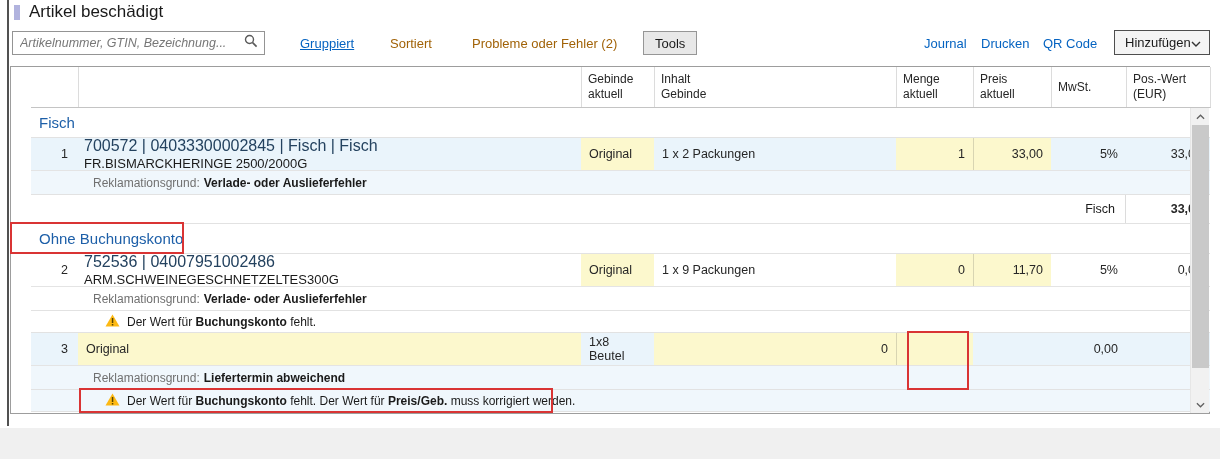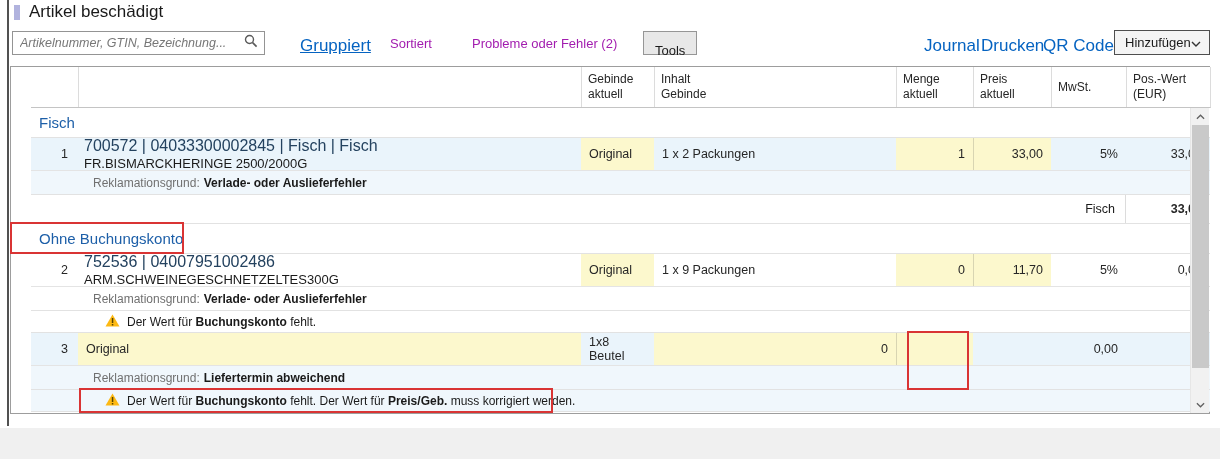--- a/index.html
+++ b/index.html
@@ -14,26 +14,26 @@
   .accent { width:6px; height:15px; background:#b1b3de; display:inline-block; }
   .title { font-size:17px; color:#1a1a1a; }
 
   
   .searchbox { position:absolute; left:12px; top:31px; width:253px; height:24px; border:1px solid #949494; background:#fff; display:flex; align-items:center; }
   .searchbox input { flex:1; border:none; outline:none; font-family:"Liberation Sans",sans-serif;
     font-size:12.5px; font-style:italic; color:#555; padding:0 4px 0 7px; background:transparent; }
   .searchbox input::placeholder { color:#777; font-style:italic; }
   .search-icon { margin-right:6px; flex:0 0 auto; }
 
-  .tb-link { position:absolute; top:36px; font-size:17px; color:#0563c1; text-decoration:none; cursor:pointer; }
+  .tb-link { position:absolute; top:36px; font-size:13px; color:#0563c1; text-decoration:none; cursor:pointer; }
   .tb-link.underlined { text-decoration:underline; }
-  .tb-text { position:absolute; top:36px; font-size:13px; color:#a21caf; cursor:pointer; }
+  .tb-text { position:absolute; top:36px; font-size:13px; color:#a16207; cursor:pointer; }
   .btn { position:absolute; font-family:"Liberation Sans",sans-serif; font-size:13px; color:#1a1a1a;
     background:#e8e8e8; border:1px solid #969696; cursor:pointer; }
-  .btn-tools { left:643px; top:31px; height:24px; padding:11px 11px; }
+  .btn-tools { left:643px; top:31px; height:24px; padding:4px 11px; }
   .btn-add { left:1114px; top:30px; height:25px; width:96px; background:#f4f4f4; border:1px solid #4e4e4e;
     display:flex; align-items:center; justify-content:space-between; padding:0 8px 0 10px; }
 
   
   .table { position:absolute; left:10px; top:66px; width:1200px; height:348px; border:1px solid #9d9d9d; background:#fff;padding-left:20px; }
   .thead { display:grid; grid-template-columns:47px 503px 73px 242px 77px 78px 75px 84px;
     width:1180px; height:41px; border-bottom:1px solid #c4c4c4; border-right:1px solid #dcdcdc; background:#fff; }
   .th { font-size:12px; color:#262626; display:flex; align-items:center; padding:2px 6px;
     border-left:1px solid #dcdcdc; white-space:pre-line; line-height:1.25; }
   .th:first-child { border-left:none; }

